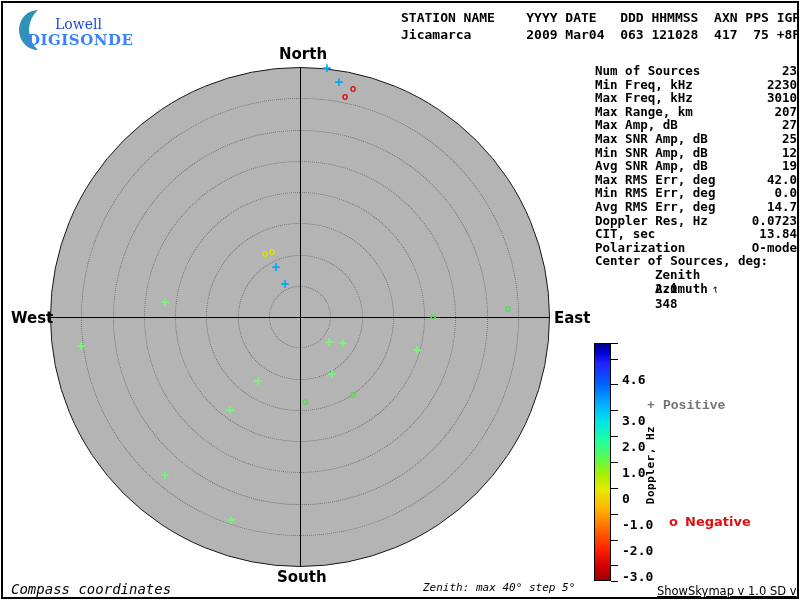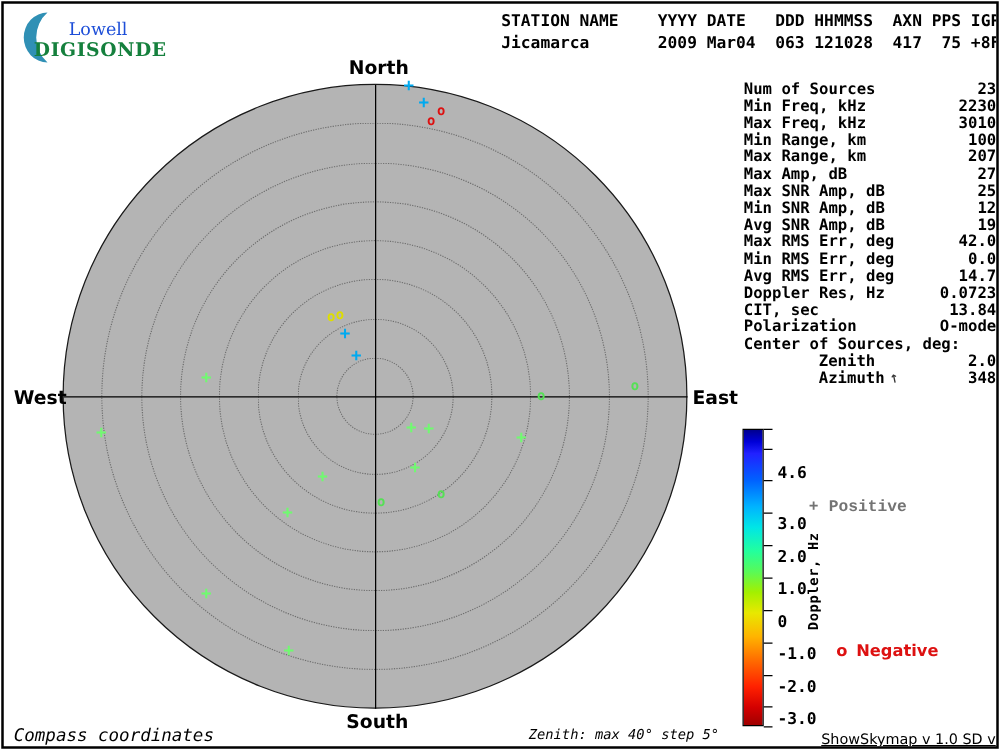--- a/index.html
+++ b/index.html
@@ -5,42 +5,42 @@
   html,body{margin:0;padding:0;background:#fff;}
   .app{position:relative;width:794px;height:594px;border:2px solid #000;margin:1px;
        background:#fff;font-family:"DejaVu Sans Mono",monospace;overflow:hidden;}
 
   
   .logo{position:absolute;left:8px;top:6px;width:130px;height:42px;}
   .logo svg{position:absolute;left:0;top:0;}
   .logo-lowell{position:absolute;left:44px;top:7px;font-family:"DejaVu Serif",serif;
        font-size:14px;color:#1d4ed8;}
   .logo-digisonde{position:absolute;left:16px;top:22px;font-family:"DejaVu Serif",serif;
-       font-size:15px;font-weight:bold;color:#15803d;letter-spacing:.5px;}
+       font-size:15px;font-weight:bold;color:#3b82f6;letter-spacing:.5px;}
 
   
   .hdr{position:absolute;left:398px;top:6px;font-weight:bold;font-size:13px;
        line-height:17px;white-space:pre;color:#000;}
 
   
   .disk{position:absolute;left:47px;top:64px;width:500px;height:500px;border-radius:50%;
         background:#b4b4b4;border:1px solid #1a1a1a;box-sizing:border-box;}
   .ring{position:absolute;border:1px dotted #6f6f6f;border-radius:50%;box-sizing:border-box;}
   .axis-h{position:absolute;left:48px;top:314px;width:499px;height:1px;background:#000;}
   .axis-v{position:absolute;left:297px;top:65px;width:1px;height:499px;background:#000;}
   .compass{position:absolute;font-family:"DejaVu Sans",sans-serif;font-weight:bold;
         font-size:15px;color:#000;}
   .pt{position:absolute;transform:translate(-50%,-54%);font-weight:bold;line-height:1;}
   .pt-plus{font-size:14px;}
   .pt-o{font-size:11px;}
 
   
   .panel{position:absolute;left:592px;top:61px;width:202px;font-weight:bold;font-size:12.5px;}
   .prow{display:flex;justify-content:space-between;height:13.6px;line-height:13.6px;white-space:pre;}
-  .prow.indent{padding-left:60px;}
+  .prow.indent{padding-left:60px;flex-direction:column;}
   .az-arrow{display:inline-block;font-family:"DejaVu Sans",sans-serif;font-size:9px;
         transform:rotate(-12deg);margin-left:4px;color:#333;}
 
   
   .cbar{position:absolute;left:591px;top:340px;width:17px;height:238px;border:1px solid #000;
         box-sizing:border-box;
         background:linear-gradient(to bottom,
           #00008f 0%, #0000d8 4%, #2121ff 8%, #0061ff 17%, #00b3ff 26%, #00e6e6 33%,
           #22ff9e 41%, #58fa58 48%, #a3f000 55%, #e8e800 62%, #ffb400 70%, #ff6400 79%,
           #ff2100 87%, #d40000 94%, #a00000 100%);}
@@ -117,21 +117,20 @@
       <span class="pt pt-plus" style="left: 162px; top: 473px; color: rgb(112, 250, 112);">+</span>
       <span class="pt pt-plus" style="left: 228px; top: 518px; color: rgb(112, 250, 112);">+</span>
       <span class="pt pt-o" style="left: 505px; top: 306px; color: rgb(85, 224, 85);">o</span>
       <span class="pt pt-o" style="left: 430px; top: 314px; color: rgb(85, 224, 85);">o</span>
     </div>
 
   <div class="panel" id="panel">
       <div class="prow"><span>Num of Sources</span><span>23</span></div>
       <div class="prow"><span>Min Freq, kHz</span><span>2230</span></div>
       <div class="prow"><span>Max Freq, kHz</span><span>3010</span></div>
-      <div class="prow"><span>Min Range, km</span><span>100</span></div>
       <div class="prow"><span>Max Range, km</span><span>207</span></div>
       <div class="prow"><span>Max Amp, dB</span><span>27</span></div>
       <div class="prow"><span>Max SNR Amp, dB</span><span>25</span></div>
       <div class="prow"><span>Min SNR Amp, dB</span><span>12</span></div>
       <div class="prow"><span>Avg SNR Amp, dB</span><span>19</span></div>
       <div class="prow"><span>Max RMS Err, deg</span><span>42.0</span></div>
       <div class="prow"><span>Min RMS Err, deg</span><span>0.0</span></div>
       <div class="prow"><span>Avg RMS Err, deg</span><span>14.7</span></div>
       <div class="prow"><span>Doppler Res, Hz</span><span>0.0723</span></div>
       <div class="prow"><span>CIT, sec</span><span>13.84</span></div>

